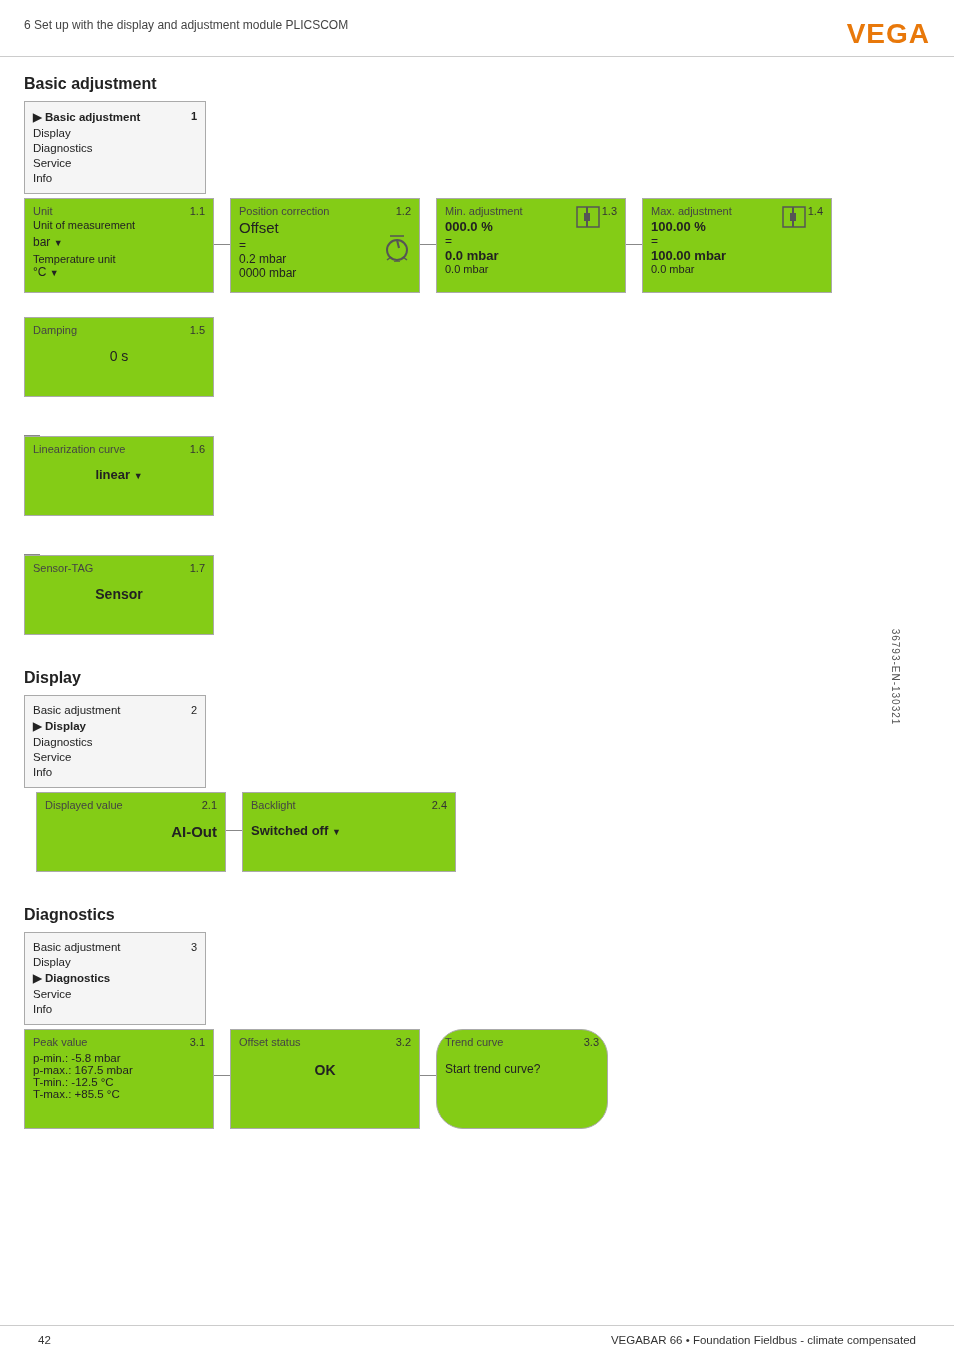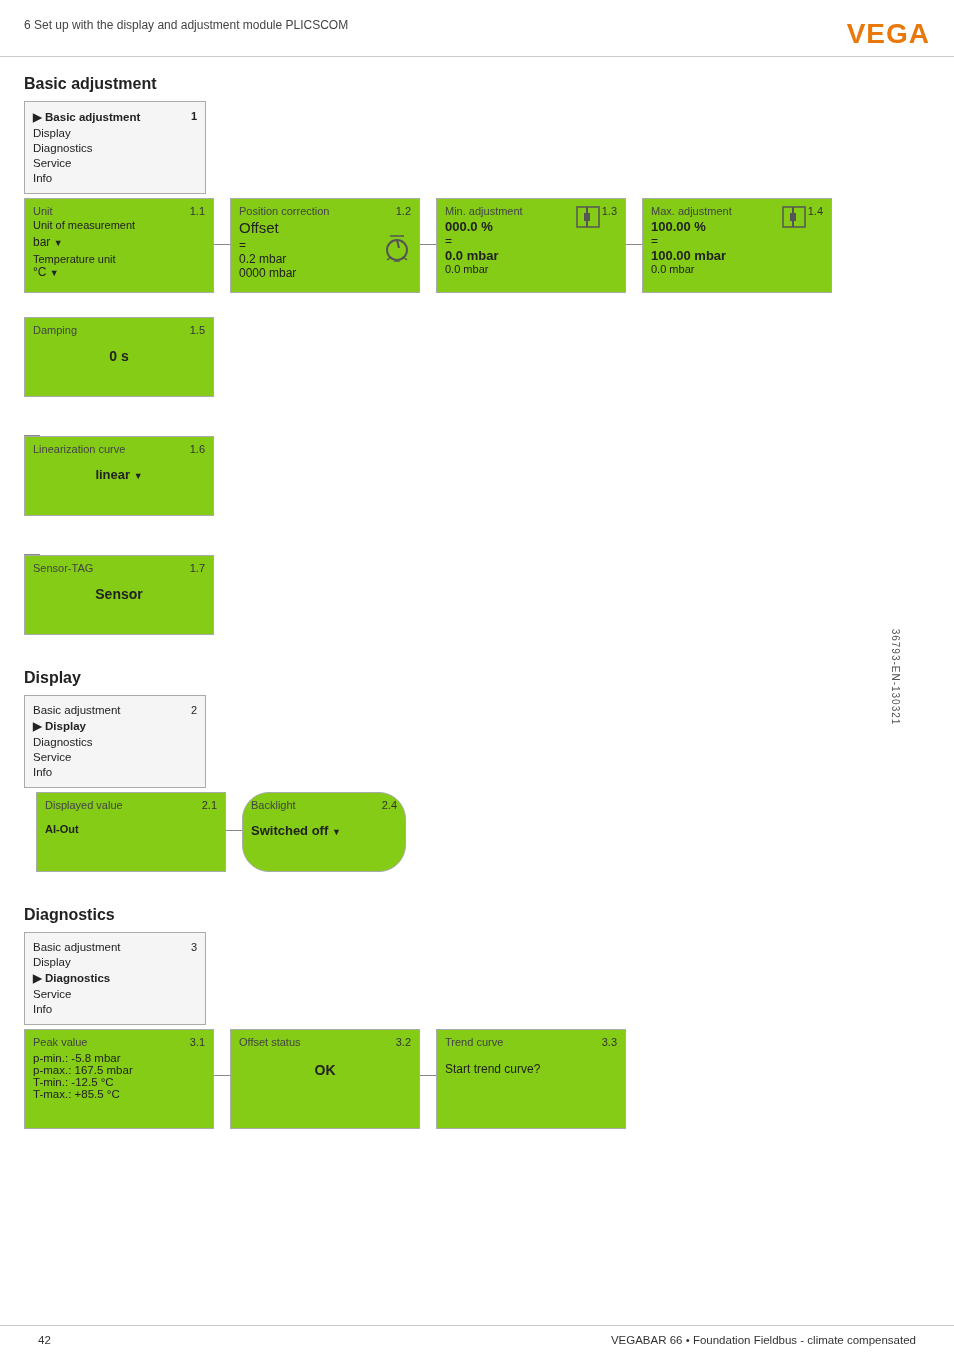--- a/index.html
+++ b/index.html
@@ -179,21 +179,21 @@
       <div style="font-size:12px;">=</div>
       <div style="font-weight:bold; font-size:13px;">100.00 mbar</div>
       <div style="font-size:11px;">0.0 mbar</div>
     </div>
   </div>
 
   <div style="display:flex; flex-direction:column; align-items:flex-start; gap:0; margin-top:24px;">
     <div class="param-box" style="width:190px; min-height:80px;">
       <span class="param-title">Damping</span>
       <span class="param-number">1.5</span>
-      <div style="font-weight:bold; font-size:14px; margin-top:12px; text-align:center;">0 s</div>
+      <div style="font-weight:normal; font-size:14px; margin-top:12px; text-align:center;">0 s</div>
     </div>
     <div class="h-connector" style="width:16px; margin-top:38px;"></div>
     <div class="param-box" style="width:190px; min-height:80px;">
       <span class="param-title">Linearization curve</span>
       <span class="param-number">1.6</span>
       <div style="font-weight:bold; font-size:13px; margin-top:12px; text-align:center;">linear <span class="dropdown-arrow">▼</span></div>
     </div>
     <div class="h-connector" style="width:16px; margin-top:38px;"></div>
     <div class="param-box" style="width:190px; min-height:80px;">
       <span class="param-title">Sensor-TAG</span>
@@ -215,24 +215,24 @@
       <div class="nav-item">Diagnostics</div>
       <div class="nav-item">Service</div>
       <div class="nav-item">Info</div>
     </div>
   </div>
 
   <div style="display:flex; flex-direction:row; align-items:flex-start; gap:0; margin-top:2px;">
     <div class="param-box" style="width:190px; min-height:80px;margin-left:12px;">
       <span class="param-title">Displayed value</span>
       <span class="param-number">2.1</span>
-      <div style="font-weight:bold; font-size:11px; margin-top:12px;">AI-Out</div>
+      <div style="font-weight:bold; font-size:15px; margin-top:12px;text-align:right;">AI-Out</div>
     </div>
     <div class="h-connector" style="width:16px; margin-top:38px;"></div>
-    <div class="param-box" style="width:164px; min-height:80px;border-radius:27px;">
+    <div class="param-box" style="width:214px; min-height:80px;">
       <span class="param-title">Backlight</span>
       <span class="param-number">2.4</span>
       <div style="font-weight:bold; font-size:13px; margin-top:12px;">Switched off <span class="dropdown-arrow">▼</span></div>
     </div>
   </div>
 </div>
 
 <div class="section-heading">
   <span>Diagnostics</span>
 </div>
@@ -257,21 +257,21 @@
       <div style="font-size:11.5px;">T-min.: -12.5 °C</div>
       <div style="font-size:11.5px;">T-max.: +85.5 °C</div>
     </div>
     <div class="h-connector" style="width:16px; margin-top:46px;"></div>
     <div class="param-box" style="width:190px; min-height:100px;">
       <span class="param-title">Offset status</span>
       <span class="param-number">3.2</span>
       <div style="font-weight:bold; font-size:14px; margin-top:14px; text-align:center;">OK</div>
     </div>
     <div class="h-connector" style="width:16px; margin-top:46px;"></div>
-    <div class="param-box" style="width:190px; min-height:100px;">
+    <div class="param-box" style="width:172px; min-height:100px;border-radius:27px;">
       <span class="param-title">Trend curve</span>
       <span class="param-number">3.3</span>
       <div style="font-size:12px; margin-top:14px;">Start trend curve?</div>
     </div>
   </div>
 </div>
 
 <div style="position:absolute; right:10px; top:50%; transform:translateY(-50%) rotate(90deg); font-size:10px; color:#555; white-space:nowrap; letter-spacing:1px;">36793-EN-130321</div>
 
 <div style="position:absolute; bottom:0; left:0; right:0; border-top:1px solid #ccc; padding:8px 38px; display:flex; justify-content:space-between; font-size:11.5px; color:#333;">

